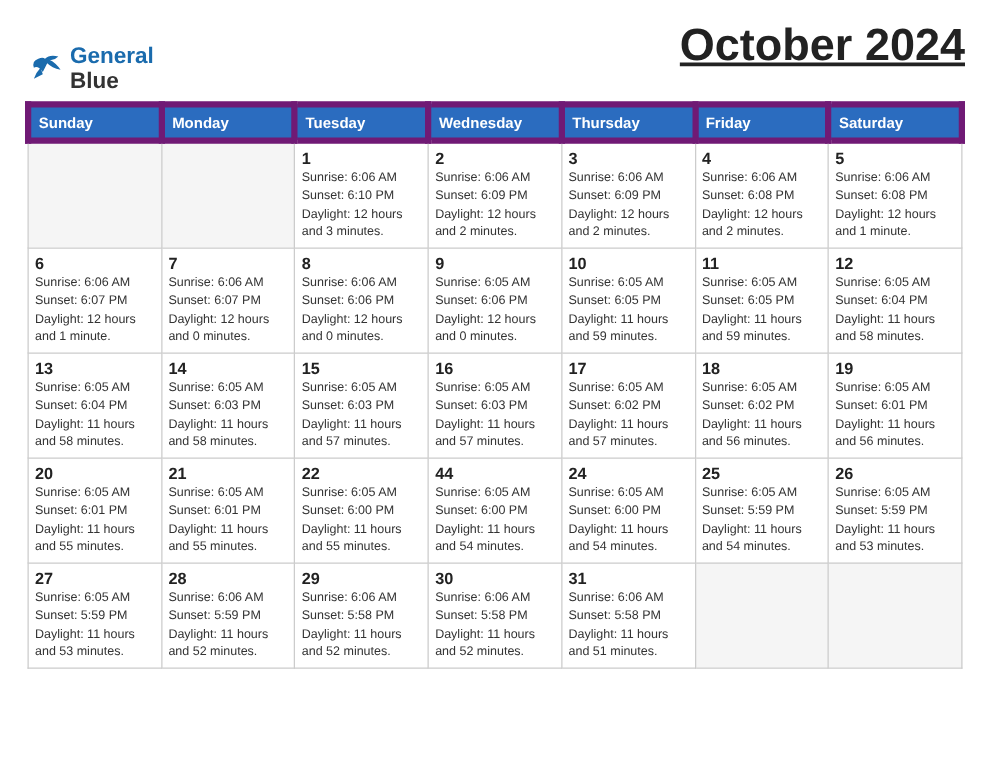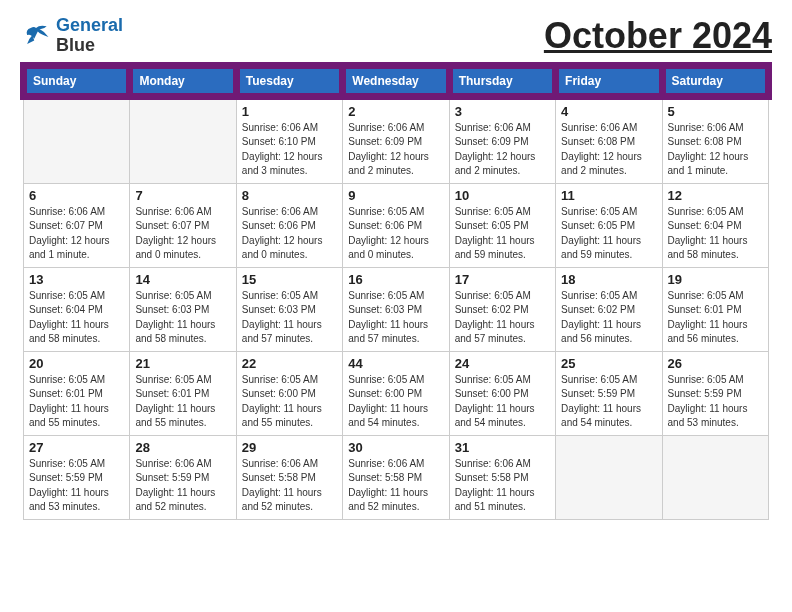--- a/index.html
+++ b/index.html
@@ -17,20 +17,21 @@
     .header-row {
       display: flex;
       align-items: flex-start;
       justify-content: space-between;
       margin-bottom: 4px;
     }
     .logo {
       display: flex;
       align-items: center;
       gap: 4px;
+      margin-top: 19px;
     }
     .logo-text {
       font-size: 18px;
       font-weight: bold;
       color: #333;
       line-height: 1.1;
     }
     .logo-text span {
       color: #1a6bad;
     }
@@ -59,21 +60,21 @@
       margin-top: 6px;
       font-size: 11px;
     }
     .calendar th {
       background: #2b6cbf;
       color: #fff;
       text-align: left;
       padding: 5px 6px;
       font-size: 12px;
       font-weight: bold;
-      border: 7px solid #701a75;
+      border: 5px solid #701a75;
     }
     .calendar td {
       vertical-align: top;
       border: 1px solid #ccc;
       padding: 4px 5px;
       width: calc(100% / 7);
       height: 78px;
       background: #fff;
     }
     .calendar td.empty {

